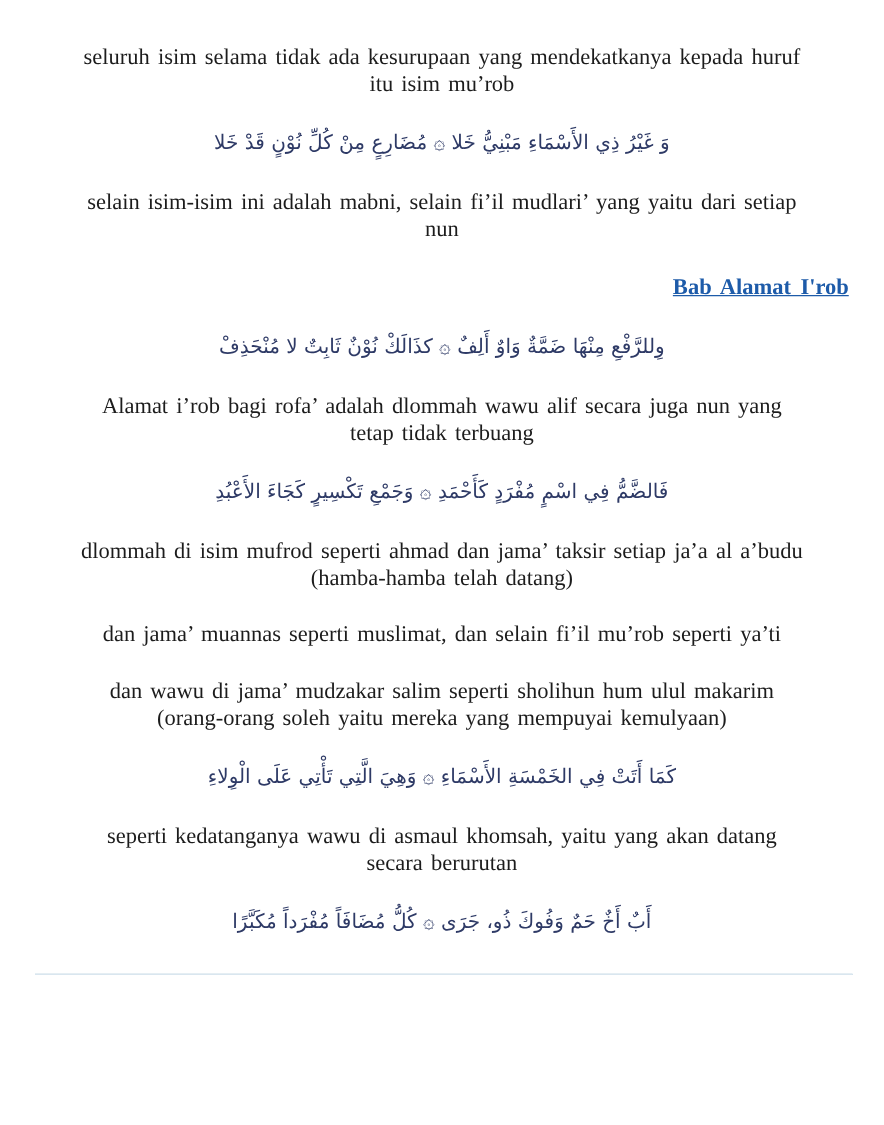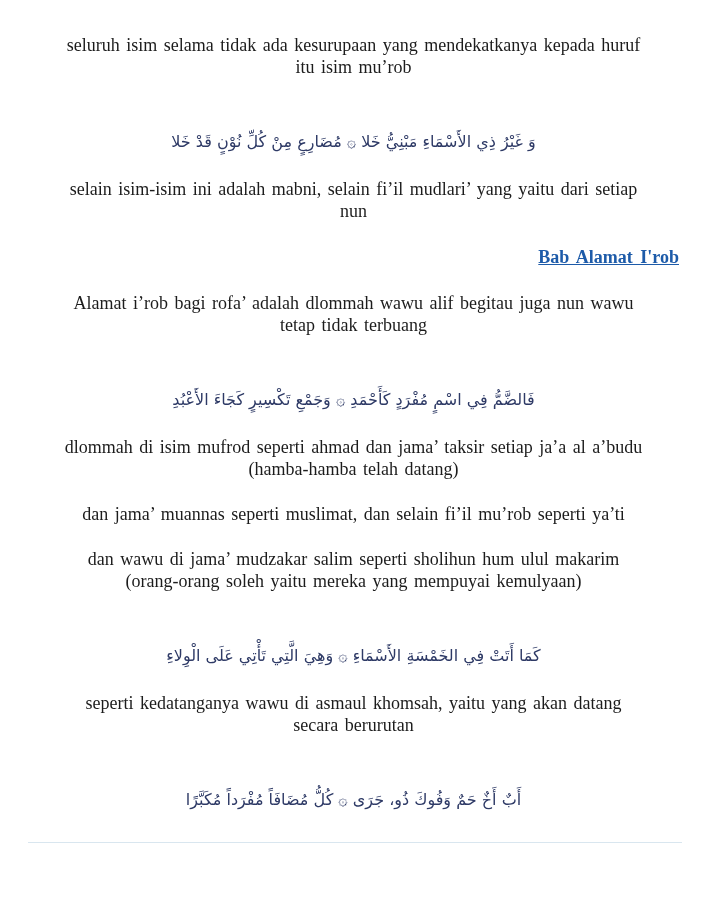--- a/index.html
+++ b/index.html
@@ -35,21 +35,20 @@
     word-spacing: 2px;
   }
   .arabic {
     font-size: 16px;
     line-height: 26px;
     text-align: center;
     direction: rtl;
     unicode-bidi: embed;
     font-family: "DejaVu Sans", sans-serif;
     color: var(--arabic);
-    margin-top: 28px;
   }
   .heading {
     font-size: 18px;
     line-height: 24px;
     font-weight: bold;
     text-align: right;
     color: var(--heading);
     text-decoration: underline;
     word-spacing: 3px;
   }
@@ -69,22 +68,23 @@
   <div class="latin">seluruh isim selama tidak ada kesurupaan yang mendekatkanya  kepada huruf
 itu isim mu’rob</div>
 
   <div class="arabic" lang="ar" dir="rtl">وَ غَيْرُ ذِي الأَسْمَاءِ مَبْنِيُّ خَلا ۞ مُضَارِعٍ مِنْ كُلِّ نُوْنٍ قَدْ خَلا</div>
 
   <div class="latin">selain isim-isim ini adalah mabni,  selain fi’il mudlari’ yang yaitu dari setiap
 nun</div>
 
   <div class="heading">Bab Alamat  I'rob</div>
 
+  <div class="arabic" lang="ar" dir="rtl">وِللرَّفْعِ مِنْهَا ضَمَّةٌ وَاوٌ أَلِفٌ ۞ كذَالَكْ نُوْنٌ ثَابِتٌ لا مُنْحَذِفْ</div>
 
-  <div class="latin">Alamat i’rob bagi rofa’ adalah dlommah  wawu alif begitau juga nun wawu
+  <div class="latin">Alamat i’rob bagi rofa’ adalah dlommah  wawu alif secara juga nun yang
 tetap tidak terbuang</div>
 
   <div class="arabic" lang="ar" dir="rtl">فَالضَّمُّ فِي اسْمٍ مُفْرَدٍ كَأَحْمَدِ ۞ وَجَمْعِ تَكْسِيرٍ كَجَاءَ الأَعْبُدِ</div>
 
   <div class="latin">dlommah  di isim mufrod  seperti ahmad  dan jama’ taksir setiap ja’a al a’budu
 (hamba-hamba  telah datang)</div>
 
 
   <div class="latin">dan jama’ muannas  seperti muslimat,  dan selain fi’il mu’rob seperti ya’ti</div>
 

